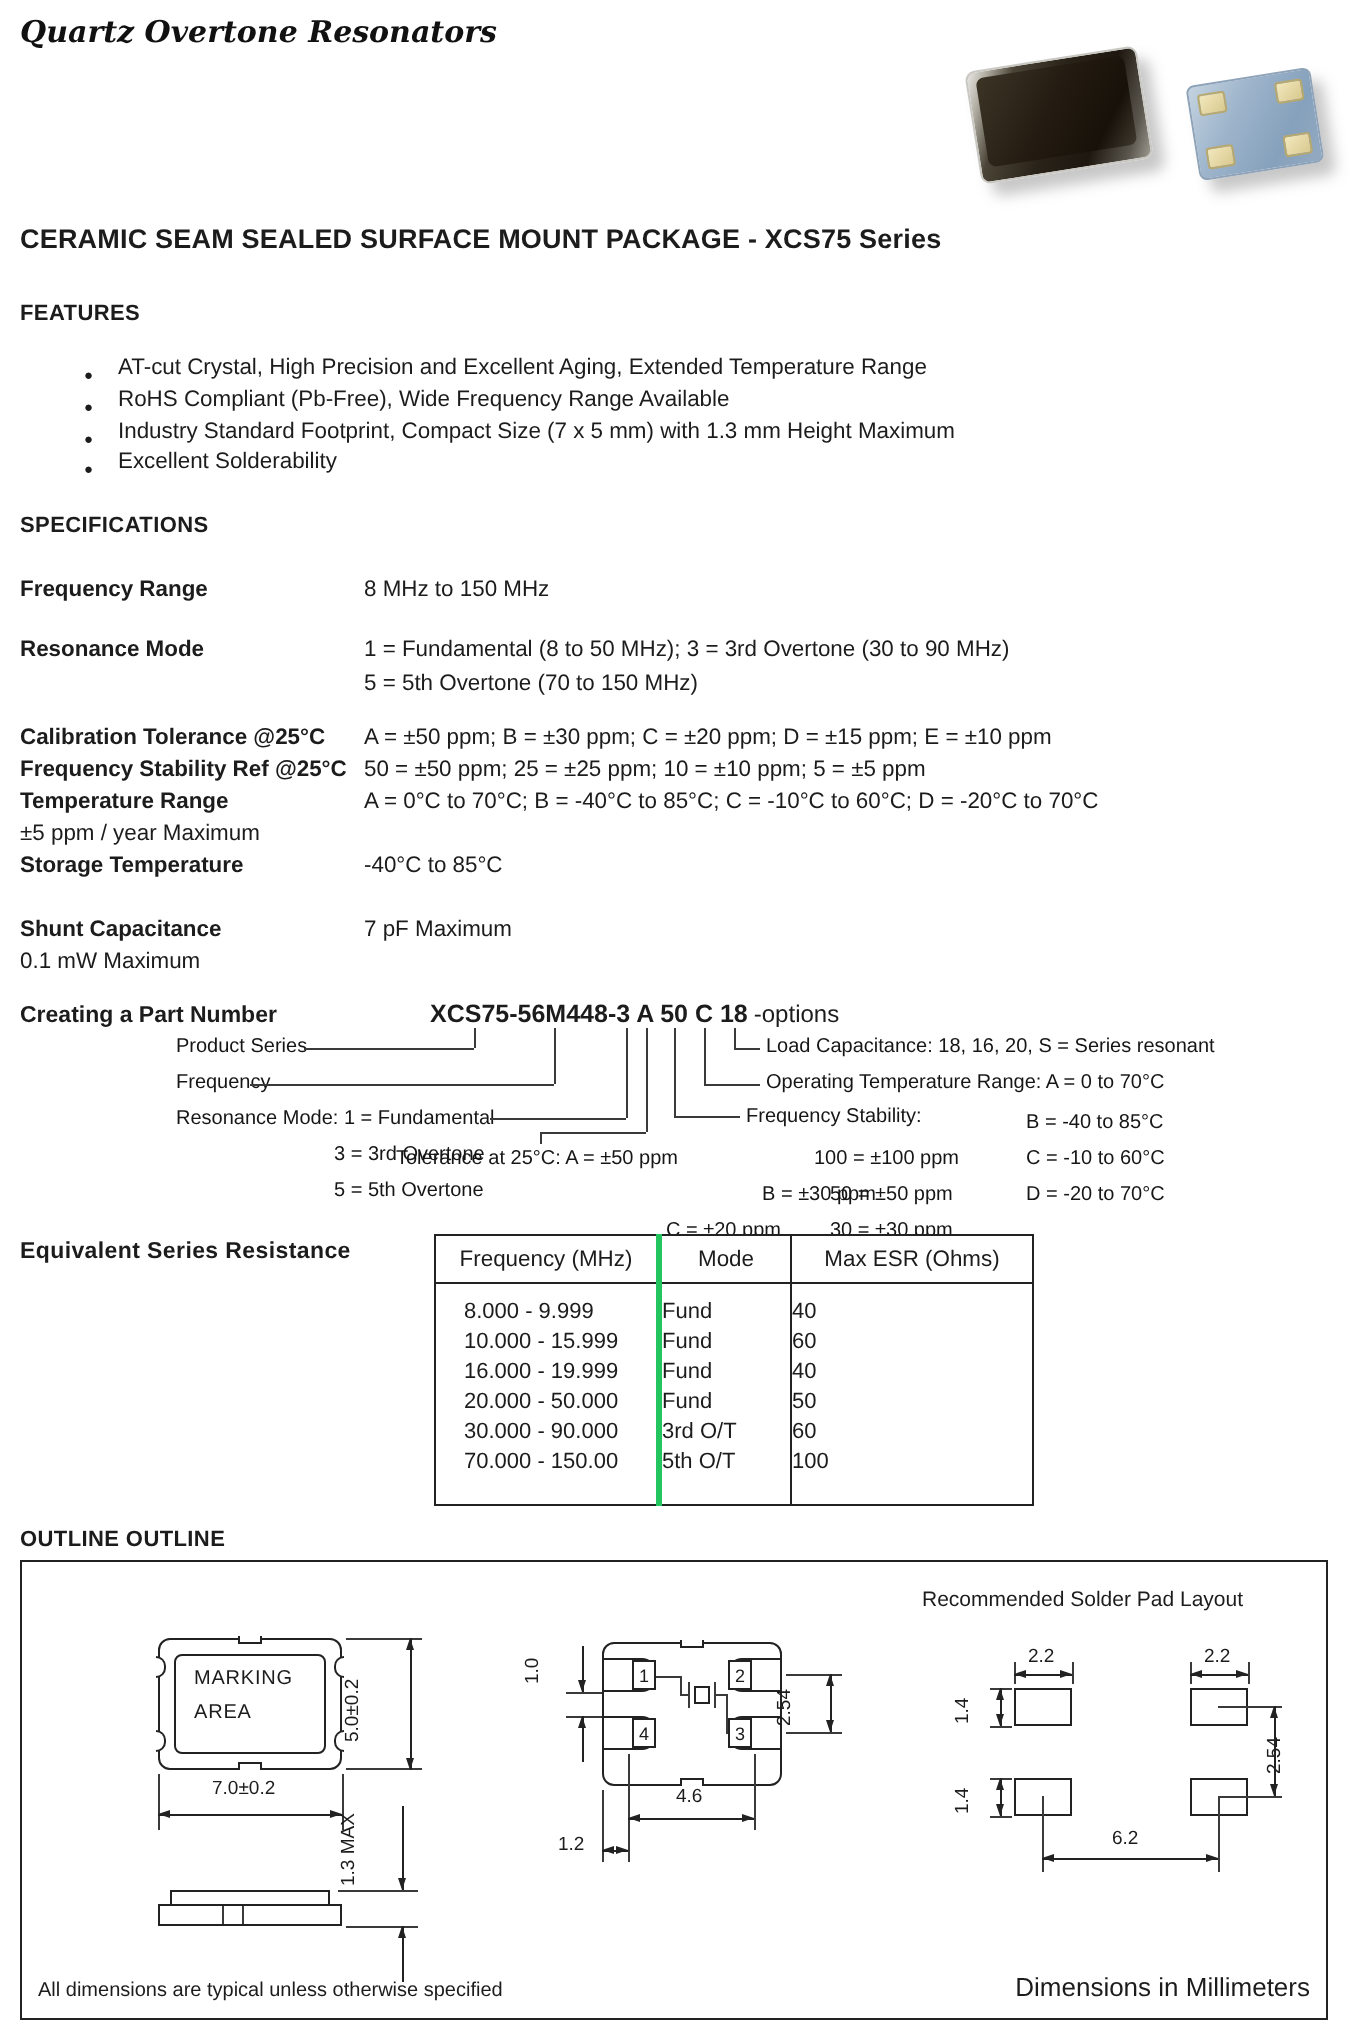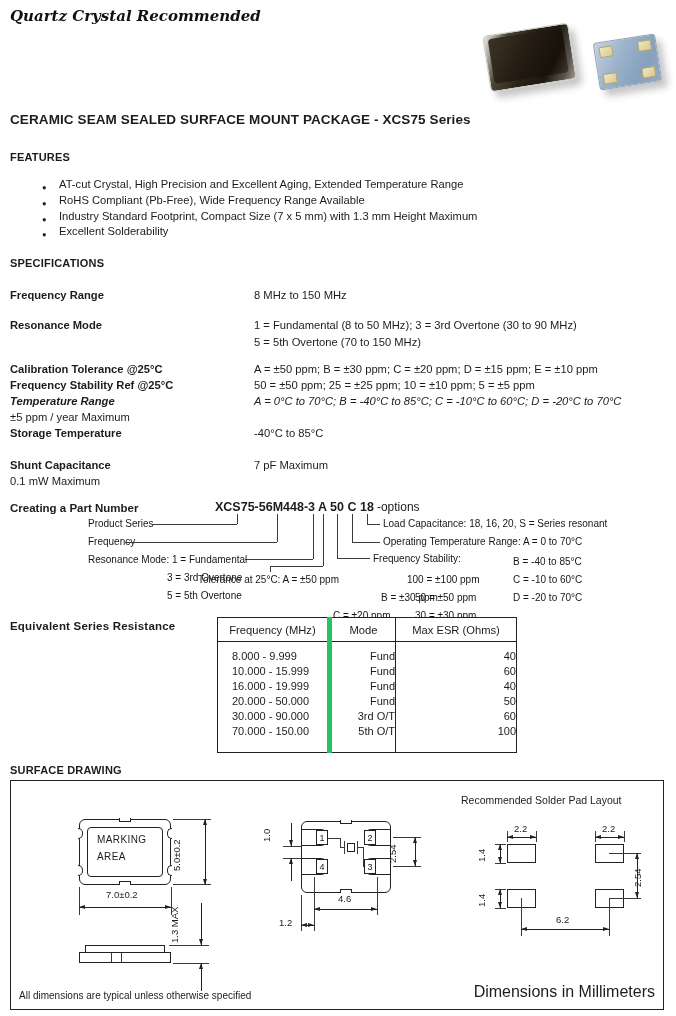--- a/index.html
+++ b/index.html
@@ -16,58 +16,58 @@
   .photo { border-radius:5px; box-shadow:5px 7px 7px rgba(130,130,130,.45); }
   #photo-top { background:linear-gradient(115deg,#e9e9e5 0%,#b3afa5 9%,#4a4436 22%,#2a2319 46%,#1d1710 70%,#5b564e 89%,#a09c92 100%); border:1px solid #c9c7c1; transform:rotate(-9deg); }
   #photo-top .lid { position:absolute; left:4px; top:3px; right:6px; bottom:7px; border-radius:4px; background:linear-gradient(125deg,#3c3526 0%,#241c12 45%,#171109 80%,#403a30 100%); }
   #photo-bottom { background:linear-gradient(125deg,#c4d3e0 0%,#9db4cb 35%,#86a1bc 72%,#93aac1 100%); border:1px solid #8fa3b8; transform:rotate(-9deg); border-radius:4px; }
   .gpad { position:absolute; width:14px; height:11px; background:linear-gradient(140deg,#f2e8bd,#d9c98f); border-radius:2px; border:1px solid #b7a86f; }
   
   .feat-li { position:relative; padding-left:19px; font-size:11.2px; line-height:15.8px; }
   .feat-li::before { content:"●"; position:absolute; left:2px; top:3px; font-size:7.5px; }
   
   .spec-row { position:absolute; left:10px; display:flex; font-size:11.2px; line-height:15px; }
-  .spec-label { width:244px; font-weight:bold; }
+  .spec-label { width:172px; font-weight:bold; }
   
   .ln { position:absolute; background:#3a3a3a; }
   
   .dh { position:absolute; border-top:1px solid #222; }
   .dh::before { content:""; position:absolute; left:0; top:-3px; border-top:2.5px solid transparent; border-bottom:2.5px solid transparent; border-right:6px solid #222; }
   .dh::after  { content:""; position:absolute; right:0; top:-3px; border-top:2.5px solid transparent; border-bottom:2.5px solid transparent; border-left:6px solid #222; }
   .dv { position:absolute; border-left:1px solid #222; }
   .dv::before { content:""; position:absolute; top:0; left:-3px; border-left:2.5px solid transparent; border-right:2.5px solid transparent; border-bottom:6px solid #222; }
   .dv::after  { content:""; position:absolute; bottom:0; left:-3px; border-left:2.5px solid transparent; border-right:2.5px solid transparent; border-top:6px solid #222; }
   .na::before { display:none; } .nb::after { display:none; }
   .vtext { position:absolute; white-space:nowrap; transform-origin:0 100%; transform:rotate(-90deg); font-size:9.5px; line-height:12px; }
   .dimtxt { position:absolute; font-size:9.5px; white-space:nowrap; }
   .box { position:absolute; border:1.2px solid #222; background:#fff; }
   .pn-label { position:absolute; font-size:10px; white-space:nowrap; color:#161616; }
   
   #esr-table { position:absolute; left:217px; top:617px; border-collapse:collapse; font-size:11px; background:#fff; border:1.4px solid #222; }
   #esr-table th { font-weight:normal; border-bottom:1px solid #222; padding:6px 4px 5px; text-align:center; font-size:11.2px; }
-  #esr-table th:nth-child(1), #esr-table td:nth-child(1) { border-right:5px solid #22c55e; }
+  #esr-table th:nth-child(1), #esr-table td:nth-child(1) { border-right:3px solid #22c55e; }
   #esr-table th:nth-child(2), #esr-table td:nth-child(2) { border-right:1px solid #222; }
-  #esr-table td { line-height:15px; text-align:right; }
+  #esr-table td { line-height:15px; text-align:left; }
   #esr-table td:first-child { text-align:left; padding-left:14px; }
   #esr-table tbody tr:first-child td { padding-top:7px; }
   #esr-table tbody tr:last-child td { padding-bottom:13px; }
   
   #outline-box { position:absolute; left:10px; top:780px; width:654px; height:230px; border:1.5px solid #222; background:#fff; }
   .notch-l { position:absolute; width:5px; height:11px; background:#fff; border:1px solid #222; border-left:none; border-radius:0 5px 5px 0; }
   .notch-r { position:absolute; width:5px; height:11px; background:#fff; border:1px solid #222; border-right:none; border-radius:5px 0 0 5px; }
   .tab-t { position:absolute; width:12px; height:4px; background:#fff; border:1px solid #222; border-top:none; }
   .tab-b { position:absolute; width:12px; height:4px; background:#fff; border:1px solid #222; border-bottom:none; }
   .pinbox { position:absolute; width:12px; height:15px; border:1px solid #222; font-size:9px; text-align:center; line-height:14px; background:#fff; }
 </style>
 </head>
 <body>
 
 <div id="page">
 
-  <div id="brand" class="abs" style="left:10px;top:7px;">Quartz Crystal Recommended</div>
+  <div id="brand" class="abs" style="left:10px;top:7px;">Quartz Overtone Resonators</div>
 
   <div class="abs photo" id="photo-top" style="left:486px;top:29px;width:87px;height:57px;">
     <div class="lid"></div>
   </div>
   <div class="abs photo" id="photo-bottom" style="left:596px;top:38px;width:63px;height:48px;">
     <div class="gpad" style="left:4px;top:4px;"></div>
     <div class="gpad" style="right:4px;top:4px;"></div>
     <div class="gpad" style="left:4px;bottom:4px;"></div>
     <div class="gpad" style="right:4px;bottom:4px;"></div>
   </div>
@@ -96,21 +96,21 @@
     </div>
   </div>
   <div class="spec-row" style="top:362px;">
     <div class="spec-label">Calibration Tolerance @25°C</div>
     <div class="spec-value">A = ±50 ppm;  B = ±30 ppm;  C = ±20 ppm;  D = ±15 ppm;  E = ±10 ppm</div>
   </div>
   <div class="spec-row" style="top:378px;">
     <div class="spec-label">Frequency Stability Ref @25°C</div>
     <div class="spec-value">50 = ±50 ppm;  25 = ±25 ppm;  10 = ±10 ppm;  5 = ±5 ppm</div>
   </div>
-  <div class="spec-row" style="top:394px;font-style:italic;">
+  <div class="spec-row" style="top:394px;">
     <div class="spec-label">Temperature Range</div>
     <div class="spec-value">A = 0°C to 70°C;  B = -40°C to 85°C;  C = -10°C to 60°C;  D = -20°C to 70°C</div>
   </div>
   <div class="spec-row" style="top:410px;">
     <div class="spec-value">±5 ppm / year Maximum</div>
   </div>
   <div class="spec-row" style="top:426px;">
     <div class="spec-label">Storage Temperature</div>
     <div class="spec-value">-40°C to 85°C</div>
   </div>
@@ -203,21 +203,21 @@
           <td>60</td>
         </tr>
       <tr>
           <td>70.000 - 150.00</td>
           <td>5th O/T</td>
           <td>100</td>
         </tr>
     </tbody>
   </table>
 
-  <div class="abs h11" style="left:10px;top:764px;">SURFACE DRAWING</div>
+  <div class="abs h11" style="left:10px;top:764px;">OUTLINE OUTLINE</div>
 
   <div id="outline-box">
     <div class="abs" style="left:450px;top:13px;font-size:10.5px;">Recommended Solder Pad Layout</div>
 
     <div class="box" style="left:68px;top:38px;width:92px;height:66px;border-radius:6px;"></div>
     <div class="box" style="left:76px;top:46px;width:76px;height:50px;border-radius:4px;border-width:1px;"></div>
     <div class="abs small10" style="left:86px;top:53px;letter-spacing:.4px;">MARKING</div>
     <div class="abs small10" style="left:86px;top:70px;letter-spacing:.4px;">AREA</div>
     <div class="notch-l" style="left:67px;top:47px;"></div>
     <div class="notch-l" style="left:67px;top:84px;"></div>
@@ -316,16 +316,16 @@
     <div class="ln" style="left:598px;top:72px;width:32px;height:1px;"></div>
     <div class="ln" style="left:598px;top:117px;width:32px;height:1px;"></div>
     <div class="dv" style="left:626px;top:72px;height:45px;"></div>
 
     <div class="dimtxt" style="left:545px;top:133px;">6.2</div>
     <div class="ln" style="left:510px;top:117px;width:1px;height:38px;"></div>
     <div class="ln" style="left:598px;top:117px;width:1px;height:38px;"></div>
     <div class="dh" style="left:510px;top:148px;width:88px;"></div>
 
     <div class="abs" style="left:8px;bottom:8px;font-size:10px;">All dimensions are typical unless otherwise specified</div>
-    <div class="abs" style="right:8px;bottom:8px;font-size:16px;margin-top:12px;">Dimensions in Millimeters</div>
+    <div class="abs" style="right:8px;bottom:8px;font-size:13px;margin-top:12px;">Dimensions in Millimeters</div>
   </div>
 
 </div>
 
 </body></html>

